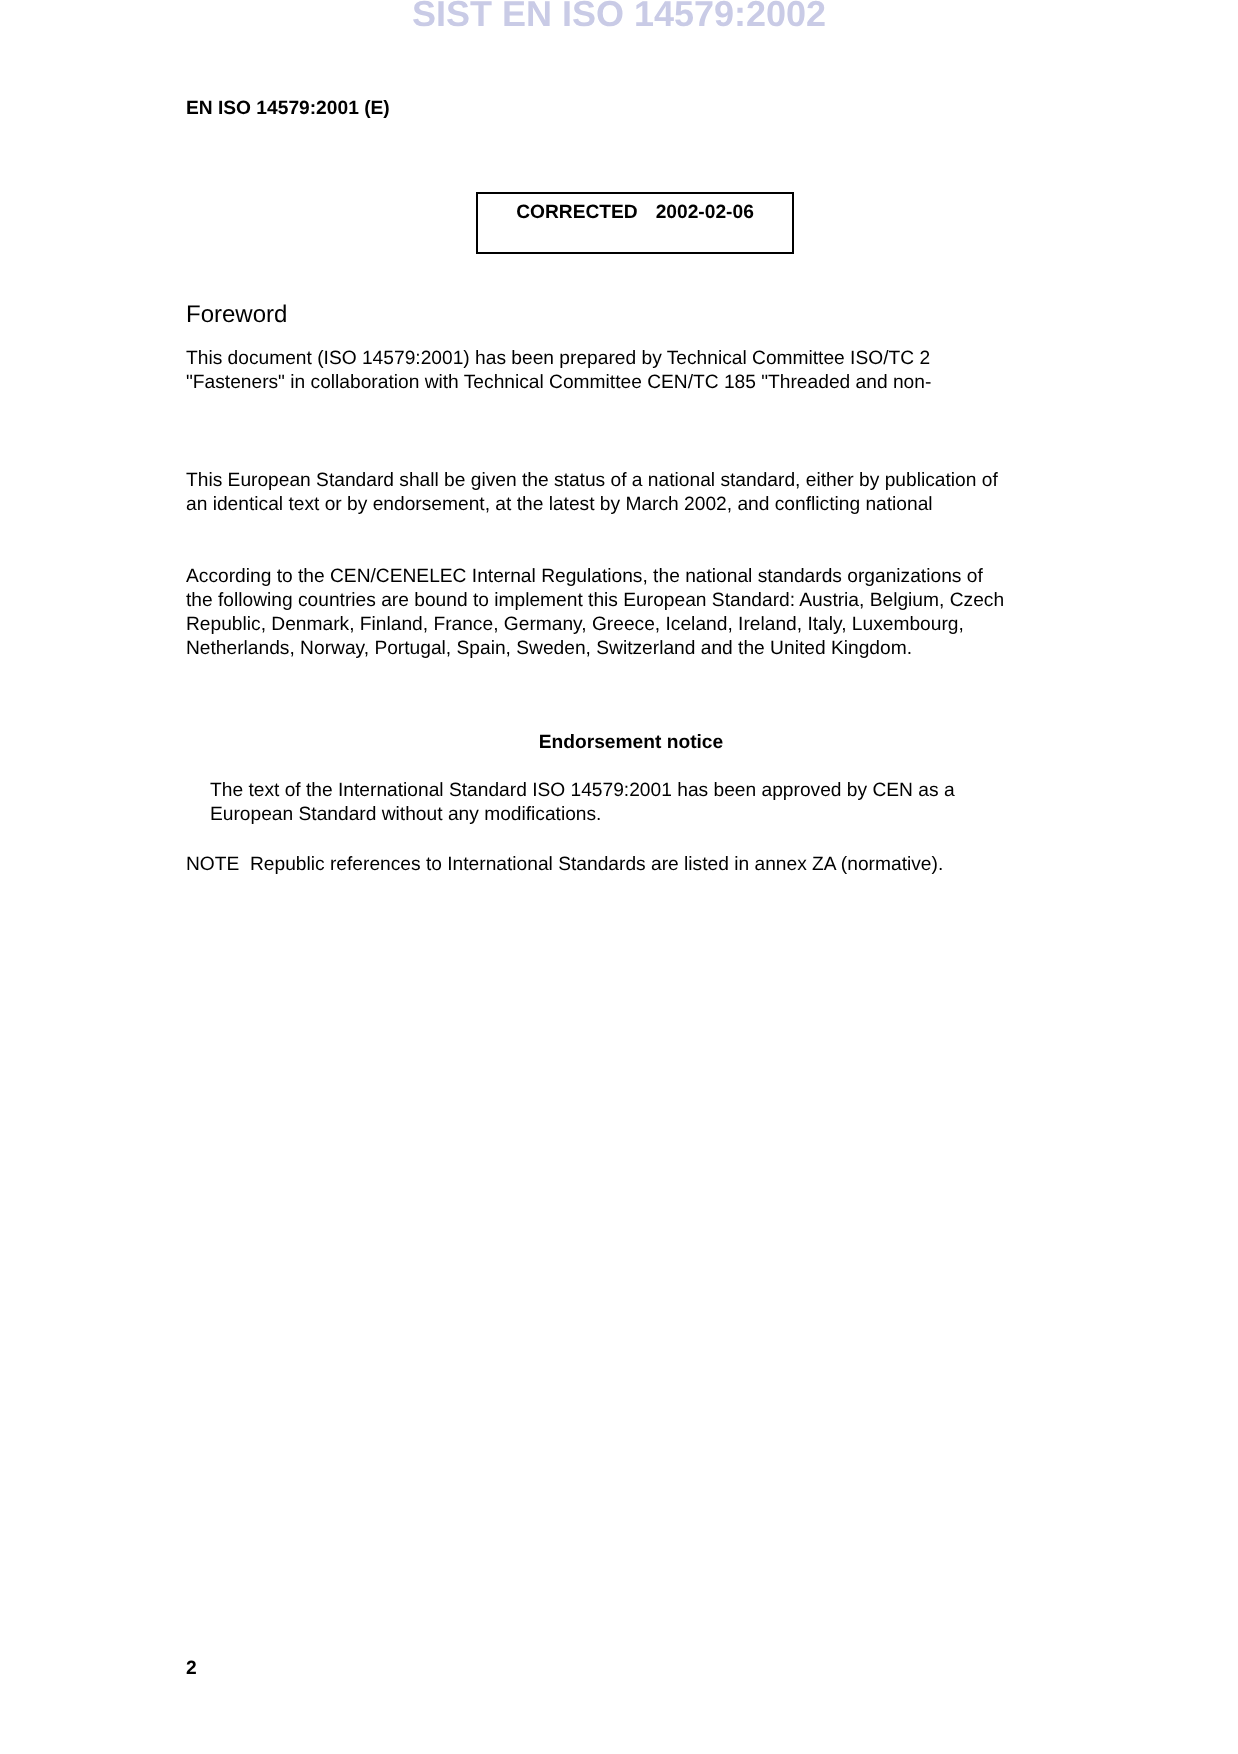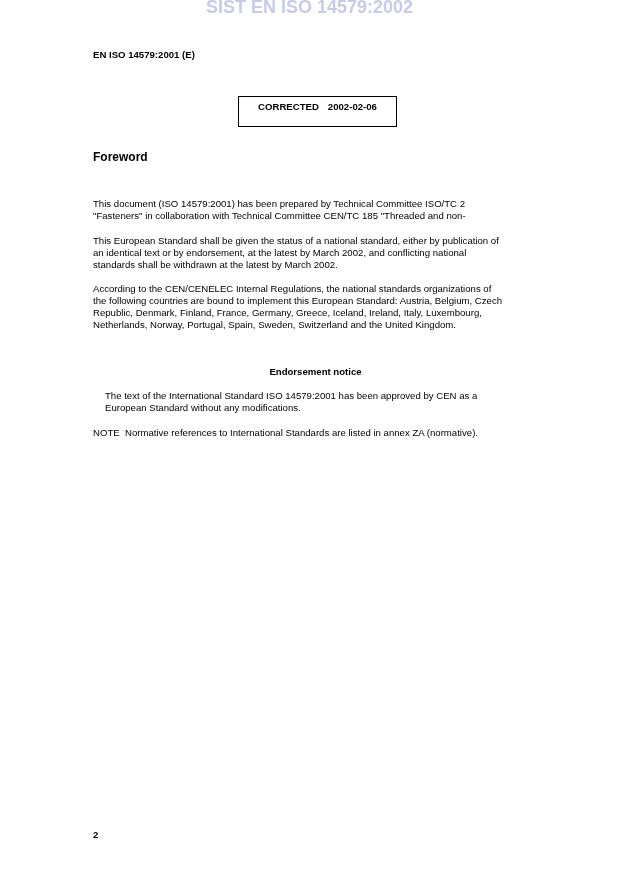--- a/index.html
+++ b/index.html
@@ -5,62 +5,61 @@
   html, body { margin: 0; padding: 0; background: #ffffff; }
   body { width: 619px; height: 877px; position: relative; overflow: hidden;
          font-family: "Liberation Sans", sans-serif; color: #000; }
   .watermark { position: absolute; top: 0; left: 0; width: 619px; text-align: center;
                font-weight: bold; font-size: 18px; color: #c9cbe6; line-height: 14px; }
   .doc-id { position: absolute; left: 93px; top: 49px; font-weight: bold; font-size: 9.6px; }
   .corrected-box { position: absolute; left: 238px; top: 96px; width: 159px; height: 31px;
                    border: 1px solid #000; box-sizing: border-box; text-align: center;
                    font-weight: bold; font-size: 9.6px; line-height: 19px; }
   .corrected-box span + span { margin-left: 9px; }
-  .foreword-title { position: absolute; left: 93px; top: 150px; font-weight: bold; font-size: 12px; }
+  .foreword-title { position: absolute; left: 93px; top: 150px; font-weight: normal; font-size: 12px; }
   .para { position: absolute; left: 93px; width: 460px; font-size: 9.6px; line-height: 12px; }
   .para div { white-space: nowrap; }
   .endorse-title { position: absolute; left: 0; width: 631px; top: 366px; text-align: center;
                    font-weight: bold; font-size: 9.6px; }
   .page-num { position: absolute; left: 93px; top: 829px; font-weight: bold; font-size: 9.6px; }
 </style>
 </head>
 <body>
 
 <div class="watermark">SIST EN ISO 14579:2002</div>
 
 <div class="doc-id">EN ISO 14579:2001 (E)</div>
 
 <div class="corrected-box">
   <span>CORRECTED</span><span>2002-02-06</span>
 </div>
 
 <div class="foreword-title">Foreword</div>
 
-<div class="para" style="top:198px;">
+<div class="para" style="top:174px;">
   <div>This document (ISO 14579:2001) has been prepared by Technical Committee ISO/TC 2</div>
   <div>"Fasteners" in collaboration with Technical Committee CEN/TC 185 "Threaded and non-</div>
 </div>
 
 <div class="para" style="top:235px;">
   <div>This European Standard shall be given the status of a national standard, either by publication of</div>
   <div>an identical text or by endorsement, at the latest by March 2002, and conflicting national</div>
-  <div>standards shall be withdrawn at the latest by March 2002.</div>
 </div>
 
 <div class="para" style="top:283px;">
   <div>According to the CEN/CENELEC Internal Regulations, the national standards organizations of</div>
   <div>the following countries are bound to implement this European Standard: Austria, Belgium, Czech</div>
   <div>Republic, Denmark, Finland, France, Germany, Greece, Iceland, Ireland, Italy, Luxembourg,</div>
   <div>Netherlands, Norway, Portugal, Spain, Sweden, Switzerland and the United Kingdom.</div>
 </div>
 
 <div class="endorse-title">Endorsement notice</div>
 
 <div class="para" style="top:390px;margin-left:12px;">
   <div>The text of the International Standard ISO 14579:2001 has been approved by CEN as a</div>
   <div>European Standard without any modifications.</div>
 </div>
 
 <div class="para" style="top:427px;">
-  <div style="white-space:pre;">NOTE  Normative references to International Standards are listed in annex ZA (normative).</div>
+  <div style="white-space:pre;">NOTE  Republic references to International Standards are listed in annex ZA (normative).</div>
 </div>
 
 <div class="page-num">2</div>
 
 </body></html>

